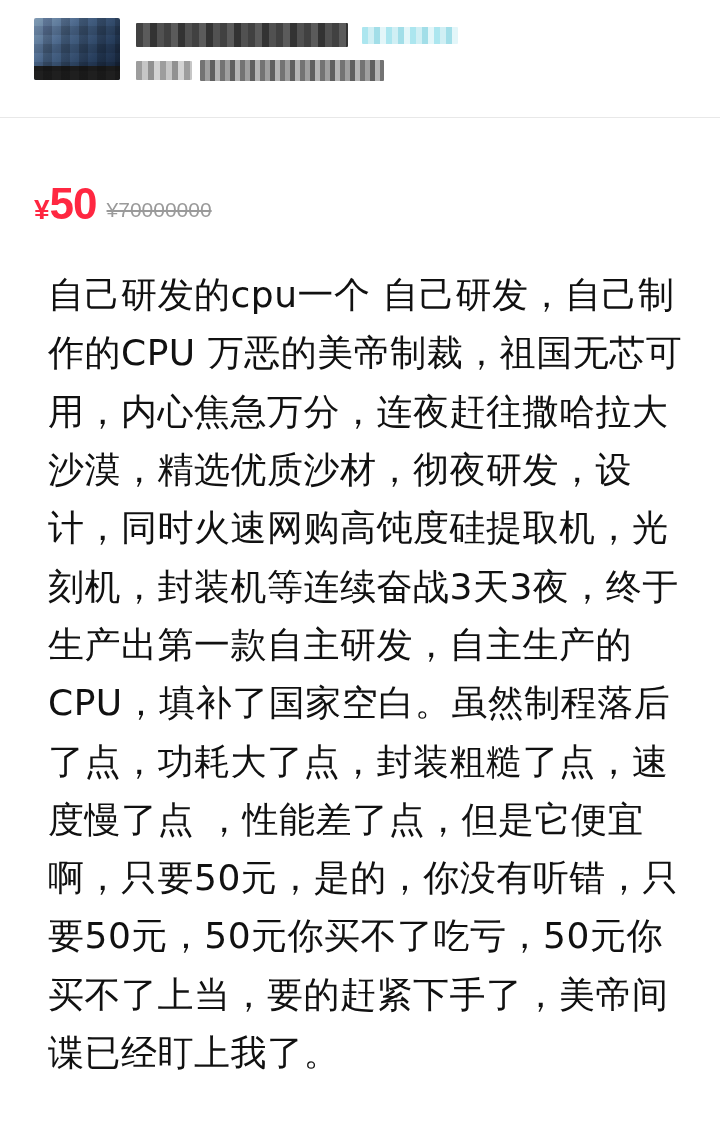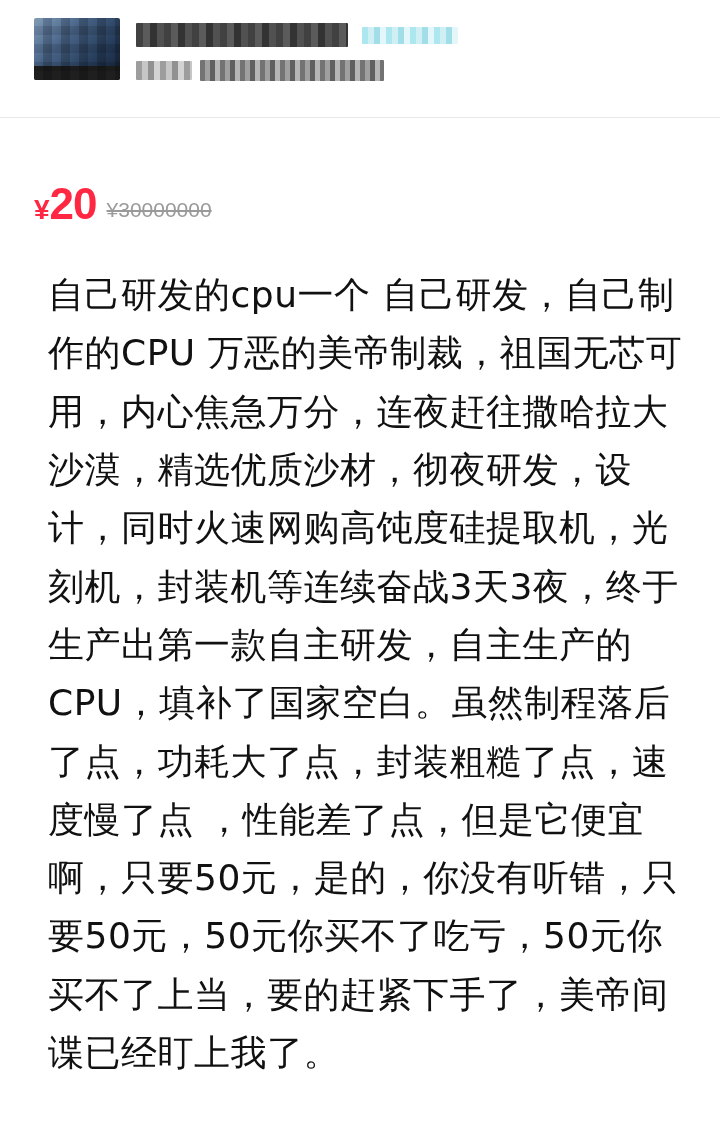--- a/index.html
+++ b/index.html
@@ -176,19 +176,19 @@
         <div class="sub-line">
           <span class="redact r-sub1"></span>
           <span class="redact r-sub2"></span>
         </div>
       </div>
     </div>
   </div>
 
   <div class="price-row">
     <span class="price-symbol">¥</span>
-    <span class="price-value">20</span>
-    <span class="price-original">¥30000000</span>
+    <span class="price-value">50</span>
+    <span class="price-original">¥70000000</span>
   </div>
 
   <div class="desc">自己研发的cpu一个 自己研发，自己制作的CPU 万恶的美帝制裁，祖国无芯可用，内心焦急万分，连夜赶往撒哈拉大沙漠，精选优质沙材，彻夜研发，设计，同时火速网购高饨度硅提取机，光刻机，封装机等连续奋战3天3夜，终于生产出第一款自主研发，自主生产的CPU，填补了国家空白。虽然制程落后了点，功耗大了点，封装粗糙了点，速度慢了点 ，性能差了点，但是它便宜啊，只要50元，是的，你没有听错，只要50元，50元你买不了吃亏，50元你买不了上当，要的赶紧下手了，美帝间谍已经盯上我了。</div>
 
 </div>
 
 </body></html>

